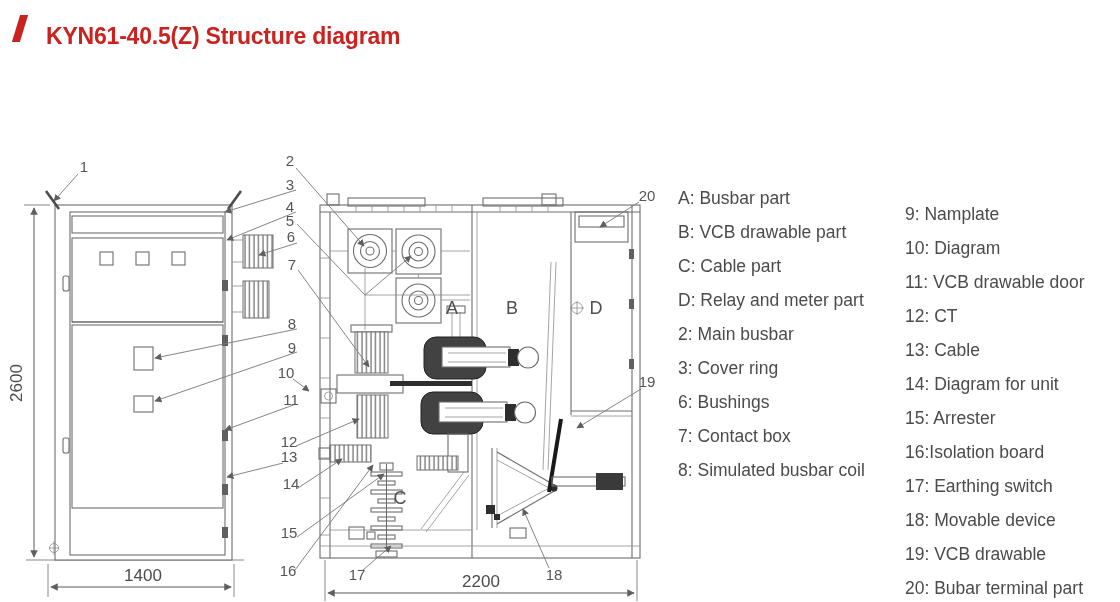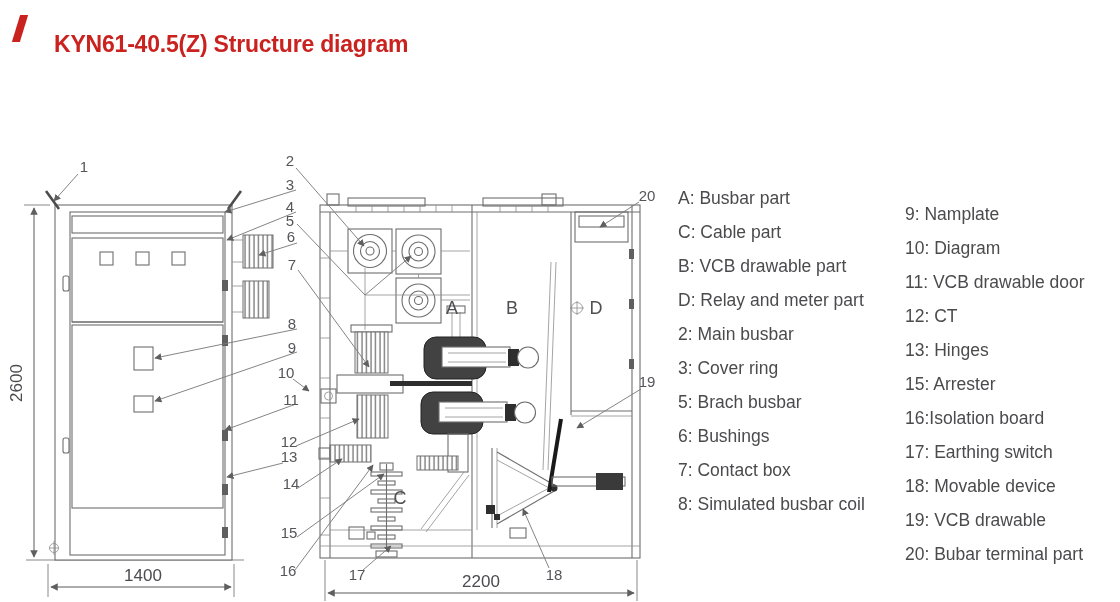--- a/index.html
+++ b/index.html
@@ -7,21 +7,21 @@
     width:1120px;height:602px;position:relative;overflow:hidden;
     background:#ffffff;font-family:"Liberation Sans",sans-serif;
   }
   
   .hdr{position:absolute;left:0;top:0;width:100%;height:60px;}
   .slash{
     position:absolute;left:16px;top:15px;width:8px;height:27px;
     background:#c9221f;transform:skewX(-17deg);
   }
   .title{
-    position:absolute;left:38px;top:15px;margin:16px;white-space:nowrap;
+    position:absolute;left:38px;top:15px;margin:8px;white-space:nowrap;
     font-size:23px;font-weight:700;color:#c9221f;letter-spacing:-0.2px;
   }
   
   svg.drawing{position:absolute;left:0;top:0;}
   .s   {stroke:#6e6e6e;stroke-width:1.1;fill:none;}
   .sf  {stroke:#6e6e6e;stroke-width:1.1;fill:#ffffff;}
   .thin{stroke:#8d8d8d;stroke-width:0.8;fill:none;}
   .fin {stroke:#6e6e6e;stroke-width:1;fill:url(#fins);}
   .darkfill{fill:#2e2e2e;stroke:none;}
   .blob{fill:#424242;stroke:#222;stroke-width:1;}
@@ -334,36 +334,36 @@
     <text class="num" x="357" y="580">17</text>
     <text class="num" x="554" y="580">18</text>
     <text class="num" x="647" y="387">19</text>
     <text class="num" x="647" y="201">20</text>
   </g>
 </svg>
 
 <div class="legend">
   <div class="legend-col1">
     <div class="legend-item">A: Busbar part</div>
+    <div class="legend-item">B: VCB drawable part</div>
     <div class="legend-item">C: Cable part</div>
-    <div class="legend-item">B: VCB drawable part</div>
     <div class="legend-item">D: Relay and meter part</div>
     <div class="legend-item">2: Main busbar</div>
     <div class="legend-item">3: Cover ring</div>
-    <div class="legend-item">5: Brach busbar</div>
     <div class="legend-item">6: Bushings</div>
     <div class="legend-item">7: Contact box</div>
     <div class="legend-item">8: Simulated busbar coil</div>
   </div>
   <div class="legend-col2">
     <div class="legend-item">9: Namplate</div>
     <div class="legend-item">10: Diagram</div>
     <div class="legend-item">11: VCB drawable door</div>
     <div class="legend-item">12: CT</div>
-    <div class="legend-item">13: Hinges</div>
+    <div class="legend-item">13: Cable</div>
+    <div class="legend-item">14: Diagram for unit</div>
     <div class="legend-item">15: Arrester</div>
     <div class="legend-item">16:Isolation board</div>
     <div class="legend-item">17: Earthing switch</div>
     <div class="legend-item">18: Movable device</div>
     <div class="legend-item">19: VCB drawable</div>
     <div class="legend-item">20: Bubar terminal part</div>
   </div>
 </div>
 
 </body></html>

